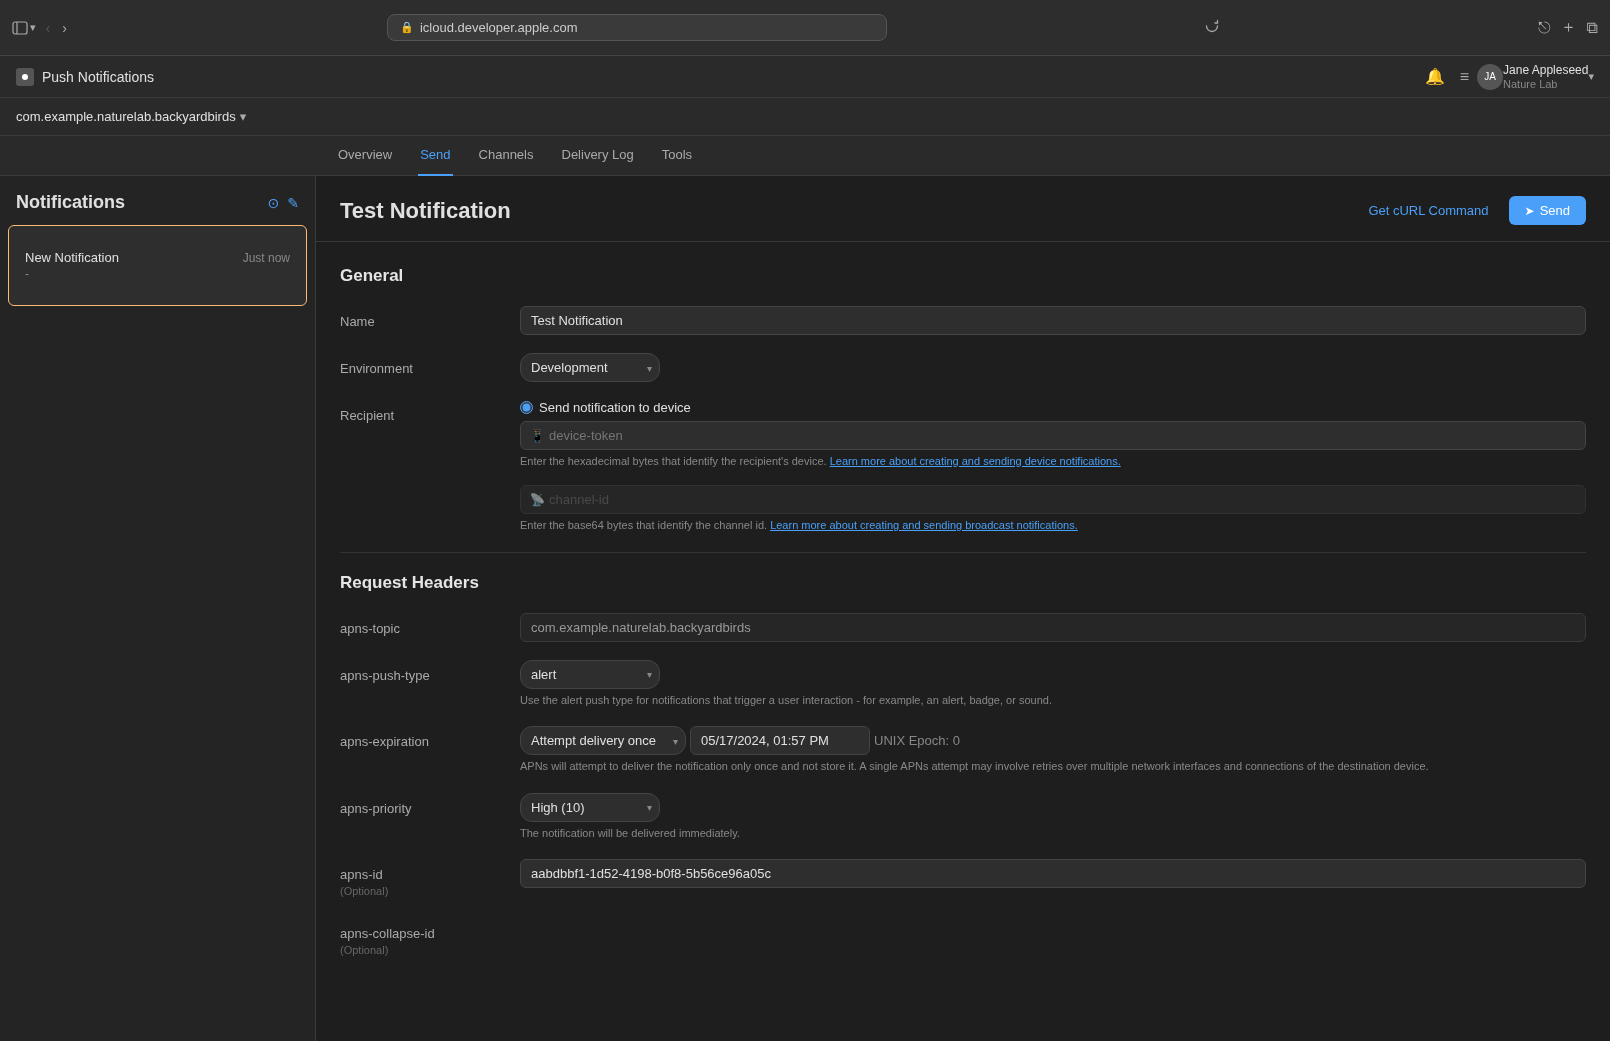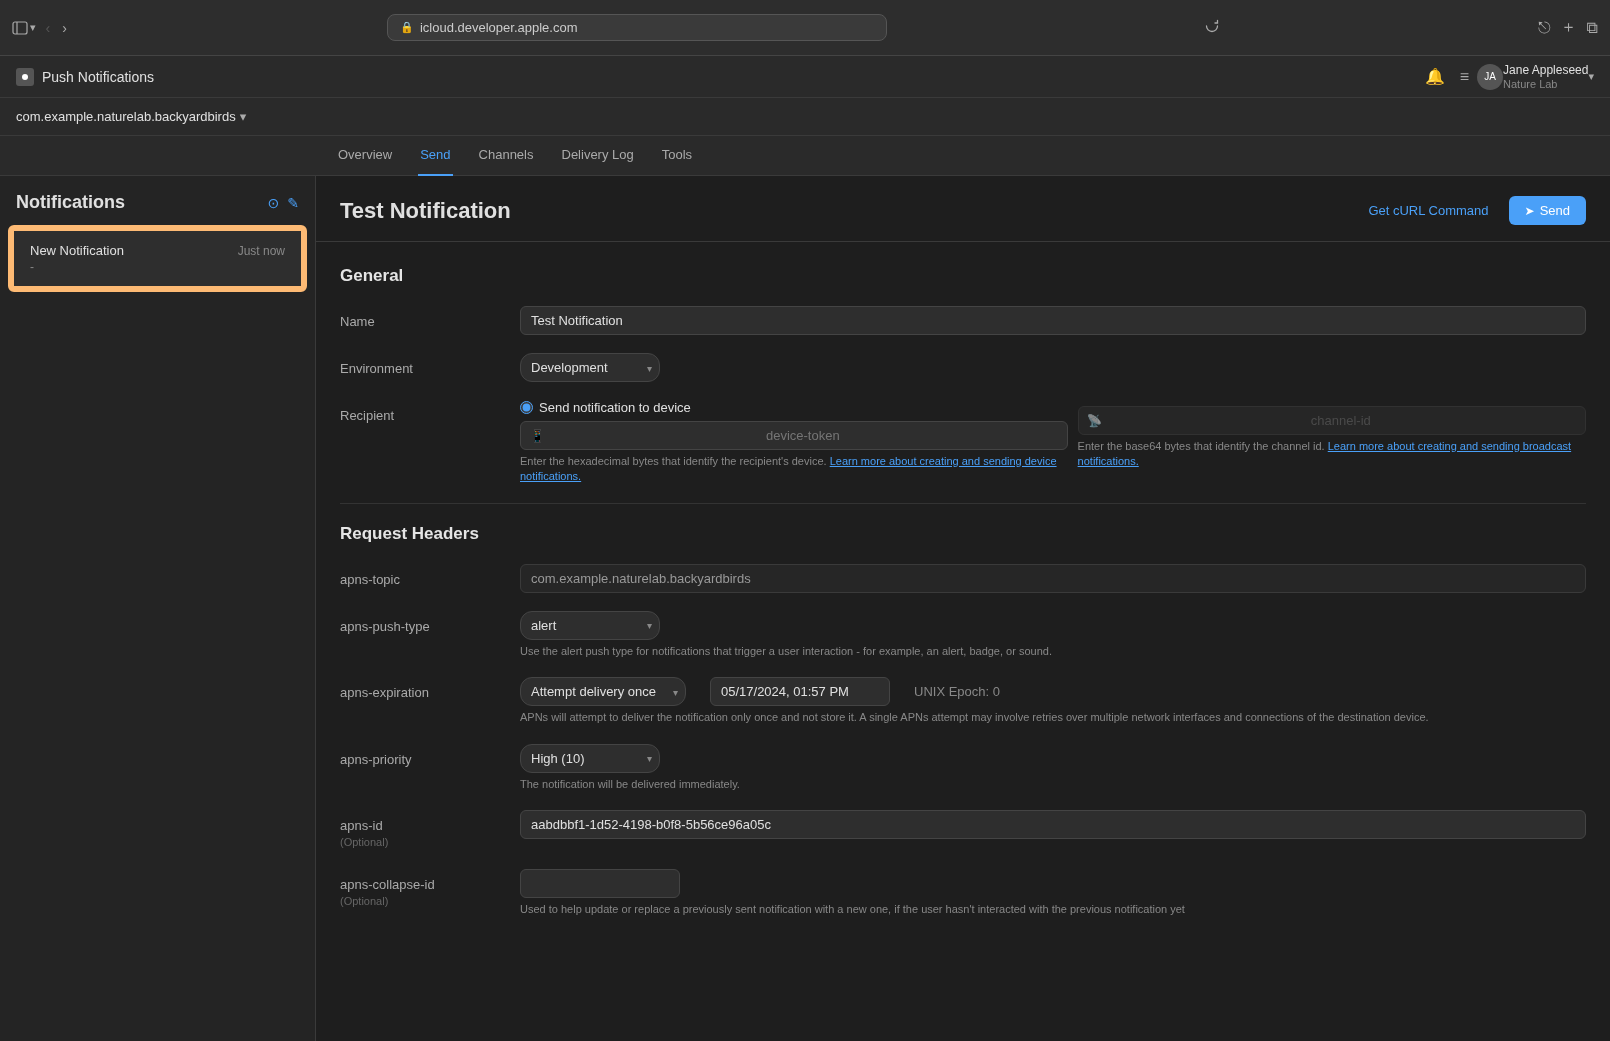--- a/index.html
+++ b/index.html
@@ -37,21 +37,21 @@
     
     .nav-tabs { background: #2a2a2a; height: 40px; display: flex; align-items: center; padding: 0 16px; border-bottom: 1px solid #3a3a3a; gap: 24px; padding-left: 336px; }
     .nav-tab { color: #aaa; font-size: 13px; cursor: pointer; padding: 0 2px; height: 40px; display: flex; align-items: center; border-bottom: 2px solid transparent; }
     .nav-tab.active { color: #4aa0f8; border-bottom-color: #4aa0f8; }
 
     
     .sidebar { width: 316px; background: #242424; border-right: 1px solid #3a3a3a; flex-shrink: 0; padding: 16px 0; }
     .sidebar-header { display: flex; align-items: center; justify-content: space-between; padding: 0 16px; margin-bottom: 12px; }
     .sidebar-title { font-size: 18px; font-weight: 600; color: #e0e0e0; }
     .sidebar-actions { display: flex; gap: 8px; color: #4aa0f8; font-size: 16px; }
-    .notification-item { padding: 12px 16px; cursor: pointer; background: #2e2e2e; border: 6px solid #fdba74; margin: 0 8px; border-radius: 6px; }
+    .notification-item { padding: 24px 16px; cursor: pointer; background: #2e2e2e; border: 1px solid #fdba74; margin: 0 8px; border-radius: 6px; }
     .notification-row { display: flex; justify-content: space-between; align-items: center; }
     .notification-name { color: #e0e0e0; font-size: 13px; font-weight: 500; }
     .notification-time { color: #888; font-size: 12px; }
     .notification-subtitle { color: #888; font-size: 12px; margin-top: 2px; }
 
     
     .content { flex: 1; background: #1e1e1e; overflow-y: auto; }
     .content-header { display: flex; align-items: center; justify-content: space-between; padding: 20px 24px 16px; border-bottom: 1px solid #3a3a3a; }
     .content-title { font-size: 22px; font-weight: 600; color: #e0e0e0; }
     .header-actions { display: flex; align-items: center; gap: 20px; }
@@ -64,28 +64,28 @@
     .form-row { display: flex; align-items: flex-start; margin-bottom: 18px; }
     .form-label { width: 180px; flex-shrink: 0; color: #aaa; font-size: 13px; padding-top: 7px; line-height: 1.4; }
     .form-label .label-sub { color: #666; font-size: 11px; display: block; }
     .form-control { flex: 1; }
     .text-input { width: 100%; background: #2e2e2e; border: 1px solid #444; border-radius: 6px; padding: 6px 10px; color: #e0e0e0; font-size: 13px; outline: none; }
     .help-text { color: #888; font-size: 11px; margin-top: 4px; line-height: 1.4; }
     .help-text a { color: #4aa0f8; }
     .select-wrap { position: relative; display: inline-block; }
     .select-input { background: #2e2e2e; border: 1px solid #444; border-radius: 12px; padding: 6px 28px 6px 10px; color: #e0e0e0; font-size: 13px; appearance: none; cursor: pointer; outline: none; min-width: 140px; }
     .select-arrow { position: absolute; right: 8px; top: 50%; transform: translateY(-50%); color: #888; pointer-events: none; font-size: 10px; }
-    .radio-group { display: flex; gap: 10px; }
+    .radio-group { display: flex; flex-direction: column; gap: 10px; }
     .radio-option { display: flex; align-items: center; gap: 6px; cursor: pointer; }
     .radio-option input[type="radio"] { accent-color: #4aa0f8; }
     .radio-label { color: #e0e0e0; font-size: 13px; }
     .input-with-icon { position: relative; }
     .input-with-icon .input-icon { position: absolute; left: 10px; top: 50%; transform: translateY(-50%); color: #888; font-size: 12px; }
-    .input-with-icon .text-input { padding-left: 28px; text-align: center; }
-    .expiration-row { display: flex; align-items: center; gap: 24px; }
+    .input-with-icon .text-input { padding-left: 28px; }
+    .expiration-row { display: flex; align-items: center; gap: 4px; }
     .date-input { background: #2e2e2e; border: 1px solid #444; border-radius: 6px; padding: 6px 10px; color: #e0e0e0; font-size: 13px; width: 180px; }
     .unix-epoch { color: #888; font-size: 13px; }
     .section-divider { border: none; border-top: 1px solid #333; margin: 8px 0 20px; }
     .readonly-input { background: #262626; border: 1px solid #3a3a3a; color: #999; }
   </style>
 </head>
 <body>
 
 <div class="browser-chrome">
   <div class="browser-controls">
@@ -341,21 +341,17 @@
         <div class="form-control">
           <input class="text-input" type="text" value="aabdbbf1-1d52-4198-b0f8-5b56ce96a05c" style="">
         </div>
       </div>
 
       <div class="form-row">
         <div class="form-label">
           <span>apns-collapse-id</span>
           <span class="label-sub">(Optional)</span>
         </div>
-        <div class="form-control">
-          <input class="text-input" type="text" style="width: 160px;">
-          <div class="help-text">Used to help update or replace a previously sent notification with a new one, if the user hasn't interacted with the previous notification yet</div>
-        </div>
       </div>
 
     </div>
   </div>
 </div>
 
 </body></html>

